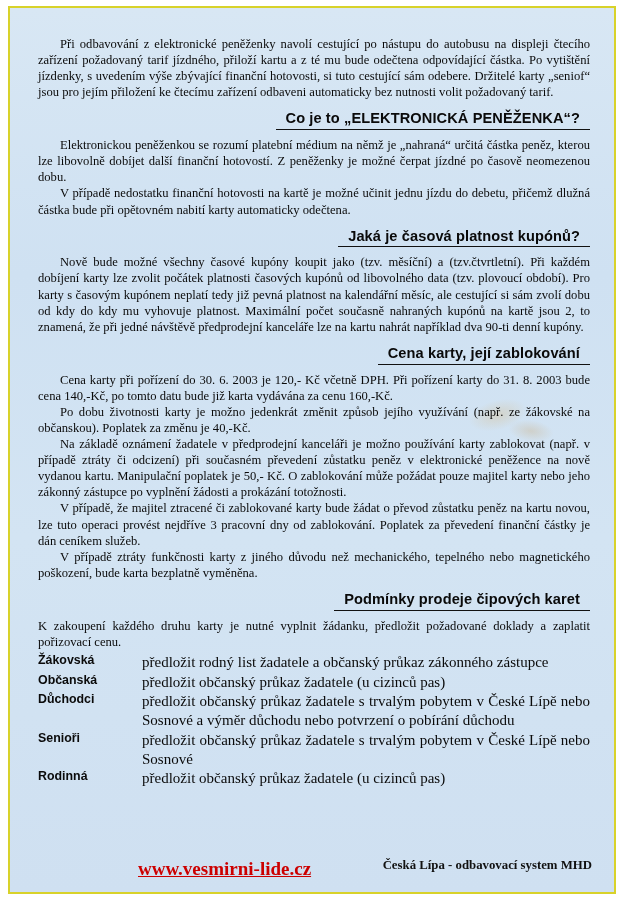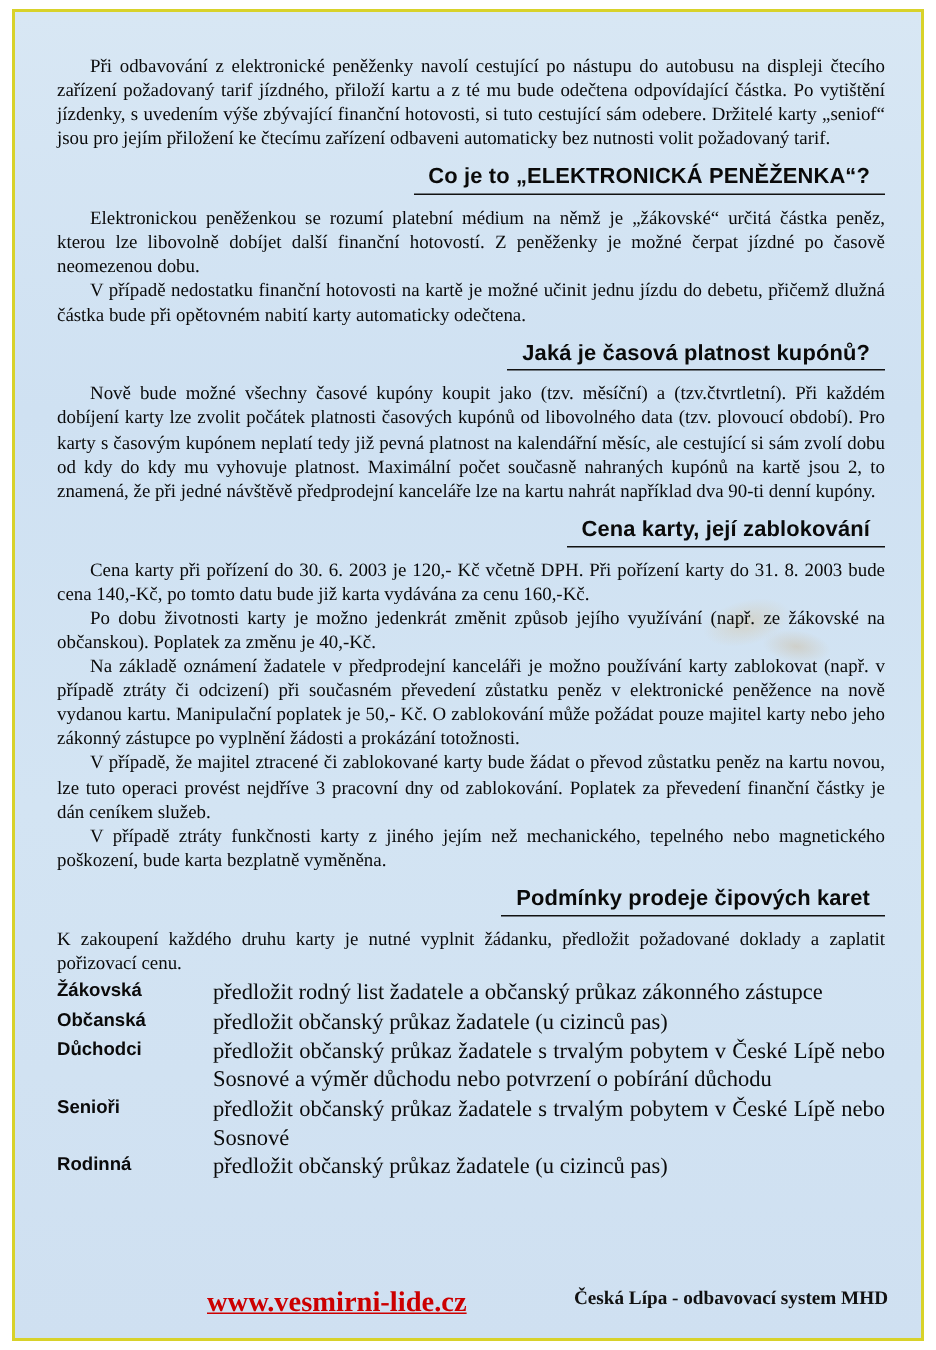--- a/index.html
+++ b/index.html
@@ -139,36 +139,36 @@
   <div class="sheet">
     <div class="smudge"></div>
     <div class="smudge2"></div>
 
     <div class="content">
 
       <p class="para">Při odbavování z elektronické peněženky navolí cestující po nástupu do autobusu na displeji čtecího zařízení požadovaný tarif jízdného, přiloží kartu a z té mu bude odečtena odpovídající částka. Po vytištění jízdenky, s uvedením výše zbývající finanční hotovosti, si tuto cestující sám odebere. Držitelé karty „seniof“ jsou pro jejím přiložení ke čtecímu zařízení odbaveni automaticky bez nutnosti volit požadovaný tarif.</p>
 
       <h2 class="heading"><span class="u">Co je to „ELEKTRONICKÁ PENĚŽENKA“?</span></h2>
       <div class="block">
-        <p class="para">Elektronickou peněženkou se rozumí platební médium na němž je „žákovské“ určitá částka peněz, kterou lze libovolně dobíjet další finanční hotovostí. Z peněženky je možné čerpat jízdné po časově neomezenou dobu.</p>
+        <p class="para">Elektronickou peněženkou se rozumí platební médium na němž je „nahraná“ určitá částka peněz, kterou lze libovolně dobíjet další finanční hotovostí. Z peněženky je možné čerpat jízdné po časově neomezenou dobu.</p>
         <p class="para">V případě nedostatku finanční hotovosti na kartě je možné učinit jednu jízdu do debetu, přičemž dlužná částka bude při opětovném nabití karty automaticky odečtena.</p>
       </div>
 
       <h2 class="heading"><span class="u">Jaká je časová platnost kupónů?</span></h2>
       <div class="block">
         <p class="para">Nově bude možné všechny časové kupóny koupit jako (tzv. měsíční) a (tzv.čtvrtletní). Při každém dobíjení karty lze zvolit počátek platnosti časových kupónů od libovolného data (tzv. plovoucí období). Pro karty s časovým kupónem neplatí tedy již pevná platnost na kalendářní měsíc, ale cestující si sám zvolí dobu od kdy do kdy mu vyhovuje platnost. Maximální počet současně nahraných kupónů na kartě jsou 2, to znamená, že při jedné návštěvě předprodejní kanceláře lze na kartu nahrát například dva 90-ti denní kupóny.</p>
       </div>
 
       <h2 class="heading"><span class="u">Cena karty, její zablokování</span></h2>
       <div class="block">
         <p class="para">Cena karty při pořízení do 30. 6. 2003 je 120,- Kč včetně DPH. Při pořízení karty do 31. 8. 2003 bude cena 140,-Kč, po tomto datu bude již karta vydávána za cenu 160,-Kč.</p>
         <p class="para">Po dobu životnosti karty je možno jedenkrát změnit způsob jejího využívání (např. ze žákovské na občanskou). Poplatek za změnu je 40,-Kč.</p>
         <p class="para">Na základě oznámení žadatele v předprodejní kanceláři je možno používání karty zablokovat (např. v případě ztráty či odcizení) při současném převedení zůstatku peněz v elektronické peněžence na nově vydanou kartu. Manipulační poplatek je 50,- Kč. O zablokování může požádat pouze majitel karty nebo jeho zákonný zástupce po vyplnění žádosti a prokázání totožnosti.</p>
         <p class="para">V případě, že majitel ztracené či zablokované karty bude žádat o převod zůstatku peněz na kartu novou, lze tuto operaci provést nejdříve 3 pracovní dny od zablokování. Poplatek za převedení finanční částky je dán ceníkem služeb.</p>
-        <p class="para">V případě ztráty funkčnosti karty z jiného jejím než mechanického, tepelného nebo magnetického poškození, bude karta bezplatně vyměněna.</p>
+        <p class="para">V případě ztráty funkčnosti karty z jiného důvodu než mechanického, tepelného nebo magnetického poškození, bude karta bezplatně vyměněna.</p>
       </div>
 
       <h2 class="heading"><span class="u">Podmínky prodeje čipových karet</span></h2>
       <div class="block">
         <p class="para noindent">K zakoupení každého druhu karty je nutné vyplnit žádanku, předložit požadované doklady a zaplatit pořizovací cenu.</p>
         <table class="tbl">
           <tbody>
             <tr>
               <td class="cat">Žákovská</td>
               <td class="req">předložit rodný list žadatele a občanský průkaz zákonného zástupce</td>

